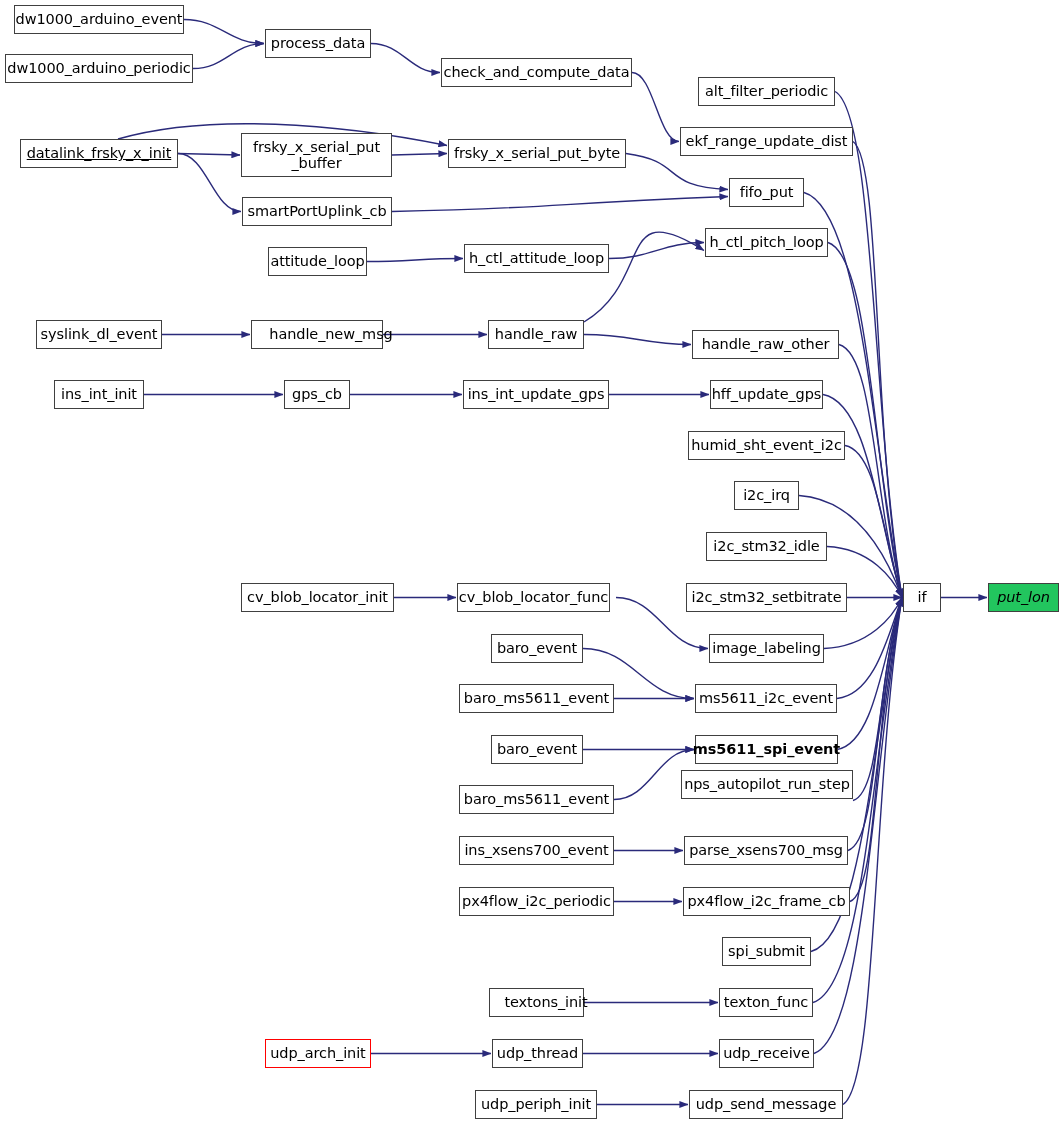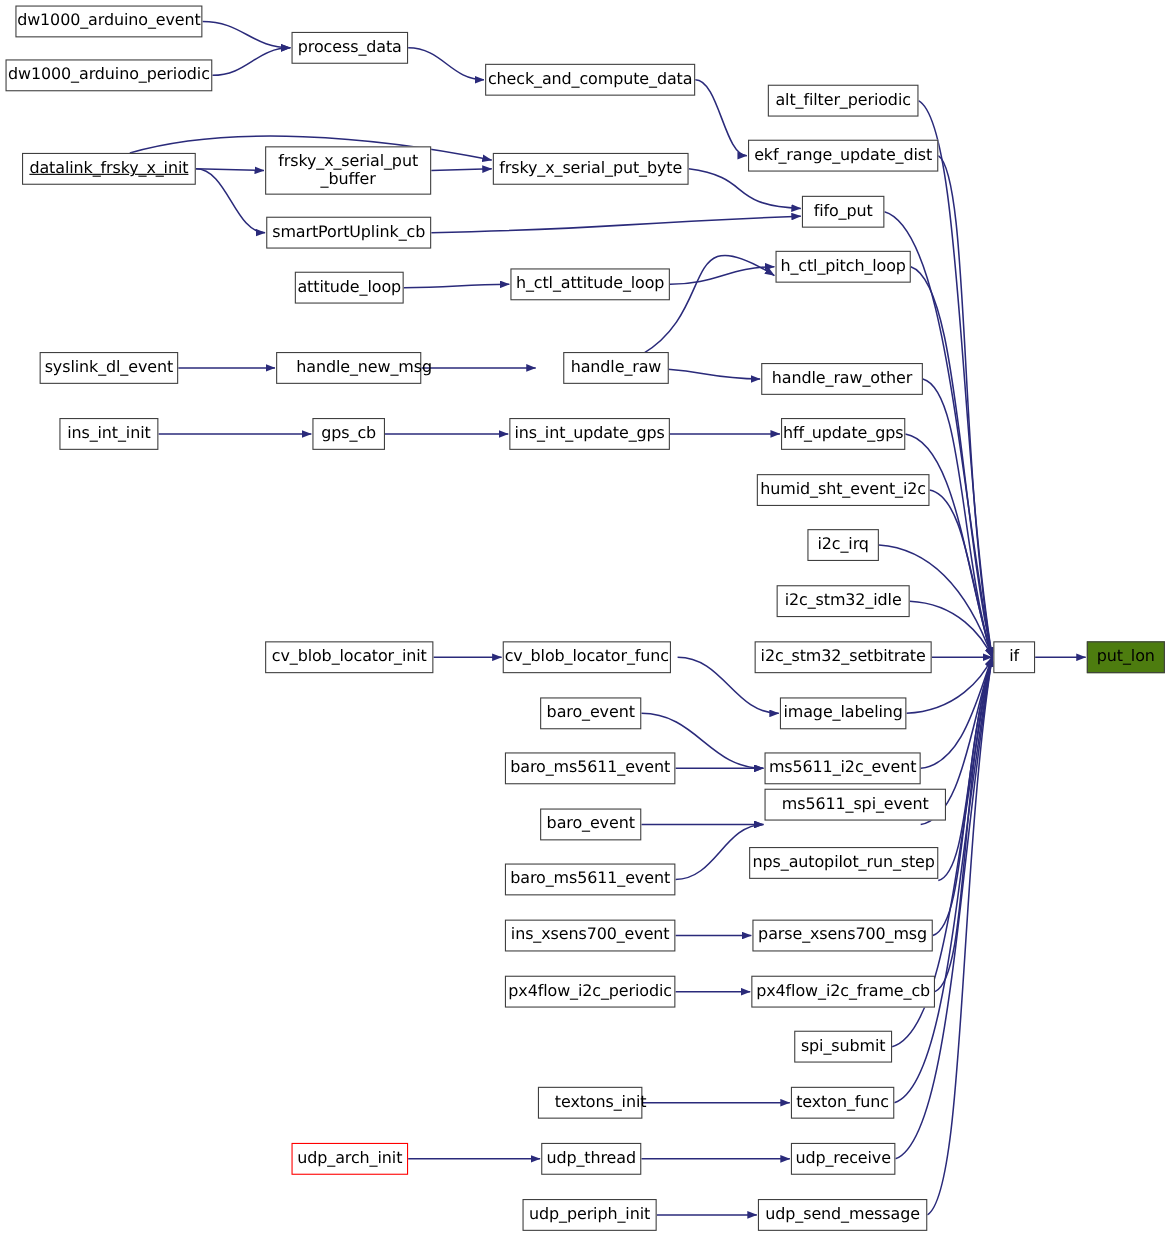--- a/index.html
+++ b/index.html
@@ -32,21 +32,22 @@
     text-align: center;
     background: #ffffff;
     border: 1px solid #404040;
     font-size: 14.5px;
     color: #000000;
     line-height: 1.12;
     white-space: pre-line;
     letter-spacing: -0.1px;
   }
   .node.highlight {
-    background: #4d7c0f;
+    background: #22c55e;
+    font-style: italic;
   }
   .node.redborder {
     border: 1px solid #ff0000;
   }
 </style>
 </head>
 <body>
 
 <div id="canvas">
   <svg id="edge-layer" viewBox="0 0 1064 1124" xmlns="http://www.w3.org/2000/svg">
@@ -121,40 +122,40 @@
       <div class="node" style="left: 241px; top: 133px; width: 151px; height: 44px;">frsky_x_serial_put
 _buffer</div>
       <div class="node" style="left: 448px; top: 139px; width: 178px; height: 29px;">frsky_x_serial_put_byte</div>
       <div class="node" style="left: 729px; top: 178px; width: 75px; height: 29px;">fifo_put</div>
       <div class="node" style="left: 242px; top: 197px; width: 150px; height: 29px;">smartPortUplink_cb</div>
       <div class="node" style="left: 705px; top: 228px; width: 123px; height: 29px;">h_ctl_pitch_loop</div>
       <div class="node" style="left: 268px; top: 247px; width: 99px; height: 29px;">attitude_loop</div>
       <div class="node" style="left: 464px; top: 244px; width: 145px; height: 29px;">h_ctl_attitude_loop</div>
       <div class="node" style="left: 36px; top: 320px; width: 126px; height: 29px;">syslink_dl_event</div>
       <div class="node" style="left: 251px; top: 320px; width: 132px; height: 29px; padding-left: 28px;">handle_new_msg</div>
-      <div class="node" style="left: 488px; top: 320px; width: 96px; height: 29px; margin-left: 24px;">handle_raw</div>
+      <div class="node" style="left: 488px; top: 320px; width: 96px; height: 29px;">handle_raw</div>
       <div class="node" style="left: 692px; top: 330px; width: 147px; height: 29px;">handle_raw_other</div>
       <div class="node" style="left: 54px; top: 380px; width: 90px; height: 29px;">ins_int_init</div>
       <div class="node" style="left: 284px; top: 380px; width: 66px; height: 29px;">gps_cb</div>
       <div class="node" style="left: 463px; top: 380px; width: 146px; height: 29px;">ins_int_update_gps</div>
       <div class="node" style="left: 710px; top: 380px; width: 113px; height: 29px;">hff_update_gps</div>
       <div class="node" style="left: 688px; top: 431px; width: 157px; height: 29px;">humid_sht_event_i2c</div>
       <div class="node" style="left: 734px; top: 481px; width: 65px; height: 29px;">i2c_irq</div>
       <div class="node" style="left: 706px; top: 532px; width: 121px; height: 29px;">i2c_stm32_idle</div>
       <div class="node" style="left: 241px; top: 583px; width: 153px; height: 29px;">cv_blob_locator_init</div>
       <div class="node" style="left: 457px; top: 583px; width: 153px; height: 29px;">cv_blob_locator_func</div>
       <div class="node" style="left: 686px; top: 583px; width: 161px; height: 29px;">i2c_stm32_setbitrate</div>
       <div class="node" style="left: 903px; top: 583px; width: 38px; height: 29px;">if</div>
       <div class="node highlight" style="left: 988px; top: 583px; width: 71px; height: 29px;">put_lon</div>
       <div class="node" style="left: 491px; top: 634px; width: 92px; height: 29px;">baro_event</div>
       <div class="node" style="left: 709px; top: 634px; width: 115px; height: 29px;">image_labeling</div>
       <div class="node" style="left: 459px; top: 684px; width: 155px; height: 29px;">baro_ms5611_event</div>
       <div class="node" style="left: 695px; top: 684px; width: 142px; height: 29px;">ms5611_i2c_event</div>
       <div class="node" style="left: 491px; top: 735px; width: 92px; height: 29px;">baro_event</div>
-      <div class="node" style="left: 695px; top: 717px; width: 165px; height: 29px;">ms5611_spi_event</div>
+      <div class="node" style="left: 695px; top: 735px; width: 143px; height: 29px; font-weight: bold;">ms5611_spi_event</div>
       <div class="node" style="left: 459px; top: 785px; width: 155px; height: 29px;">baro_ms5611_event</div>
       <div class="node" style="left: 681px; top: 770px; width: 172px; height: 29px;">nps_autopilot_run_step</div>
       <div class="node" style="left: 459px; top: 836px; width: 155px; height: 29px;">ins_xsens700_event</div>
       <div class="node" style="left: 684px; top: 836px; width: 164px; height: 29px;">parse_xsens700_msg</div>
       <div class="node" style="left: 459px; top: 887px; width: 155px; height: 29px;">px4flow_i2c_periodic</div>
       <div class="node" style="left: 683px; top: 887px; width: 167px; height: 29px;">px4flow_i2c_frame_cb</div>
       <div class="node" style="left: 722px; top: 937px; width: 89px; height: 29px;">spi_submit</div>
       <div class="node" style="left: 489px; top: 988px; width: 95px; height: 29px; padding-left: 19px;">textons_init</div>
       <div class="node" style="left: 719px; top: 988px; width: 94px; height: 29px;">texton_func</div>
       <div class="node redborder" style="left: 265px; top: 1039px; width: 106px; height: 29px;">udp_arch_init</div>

